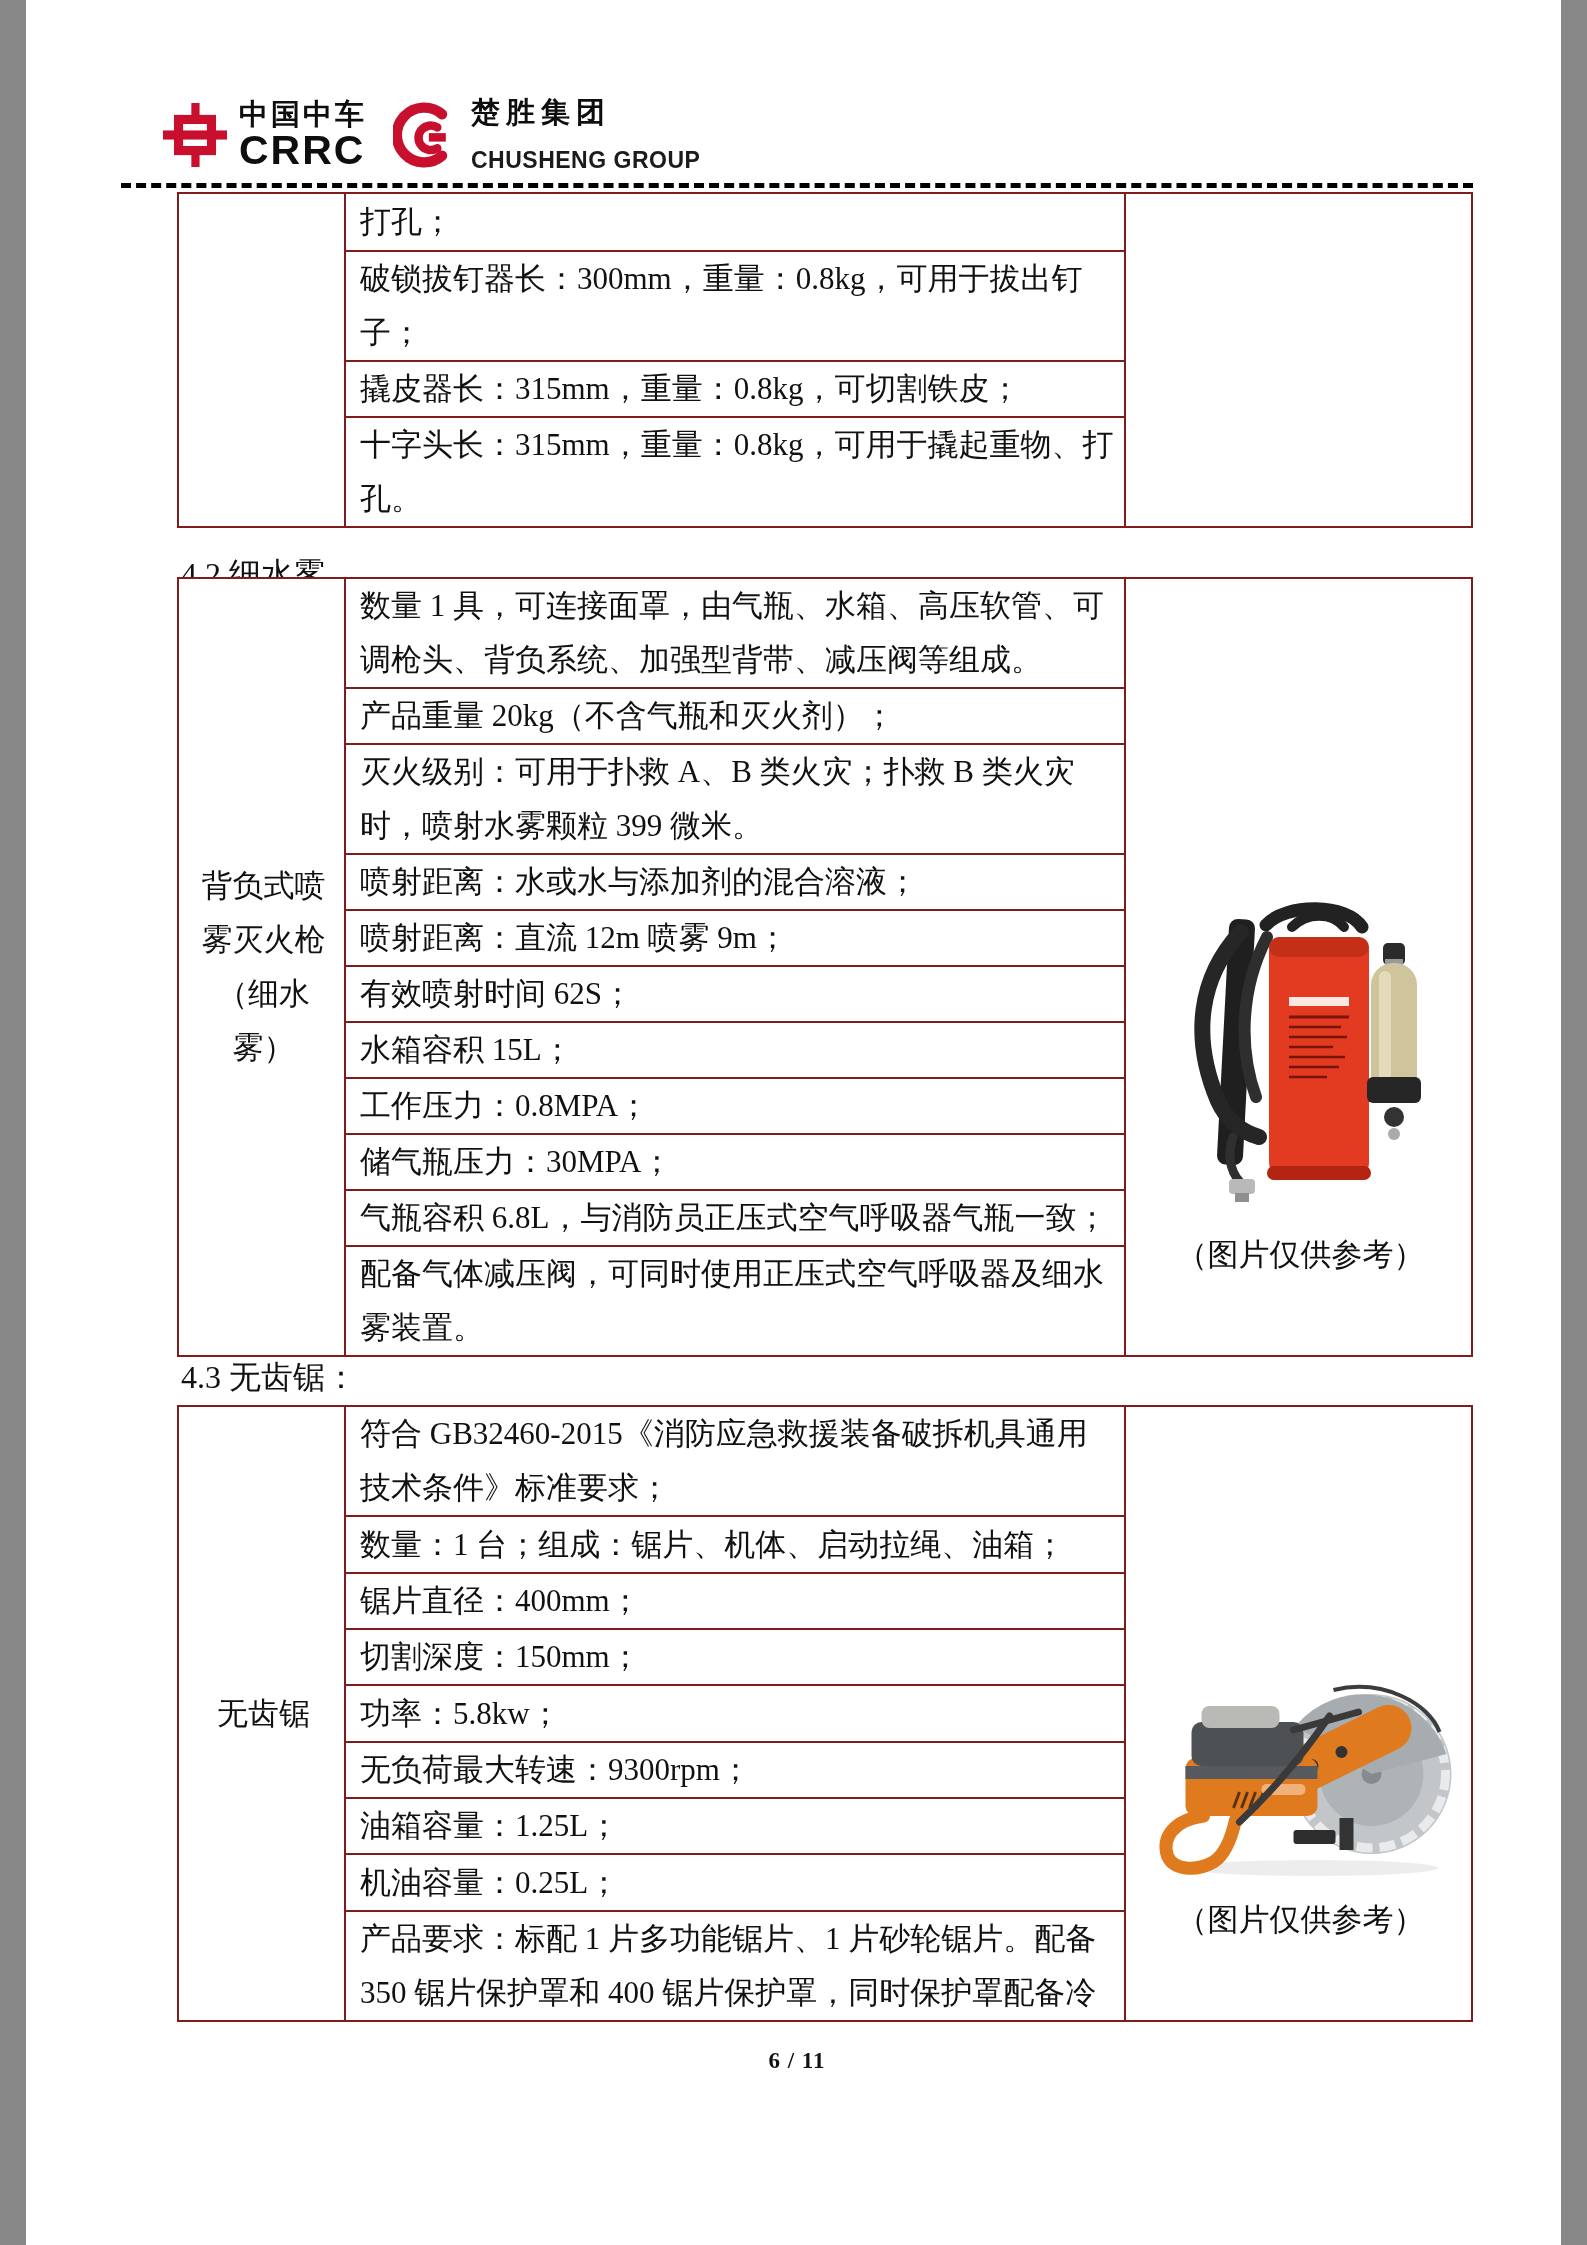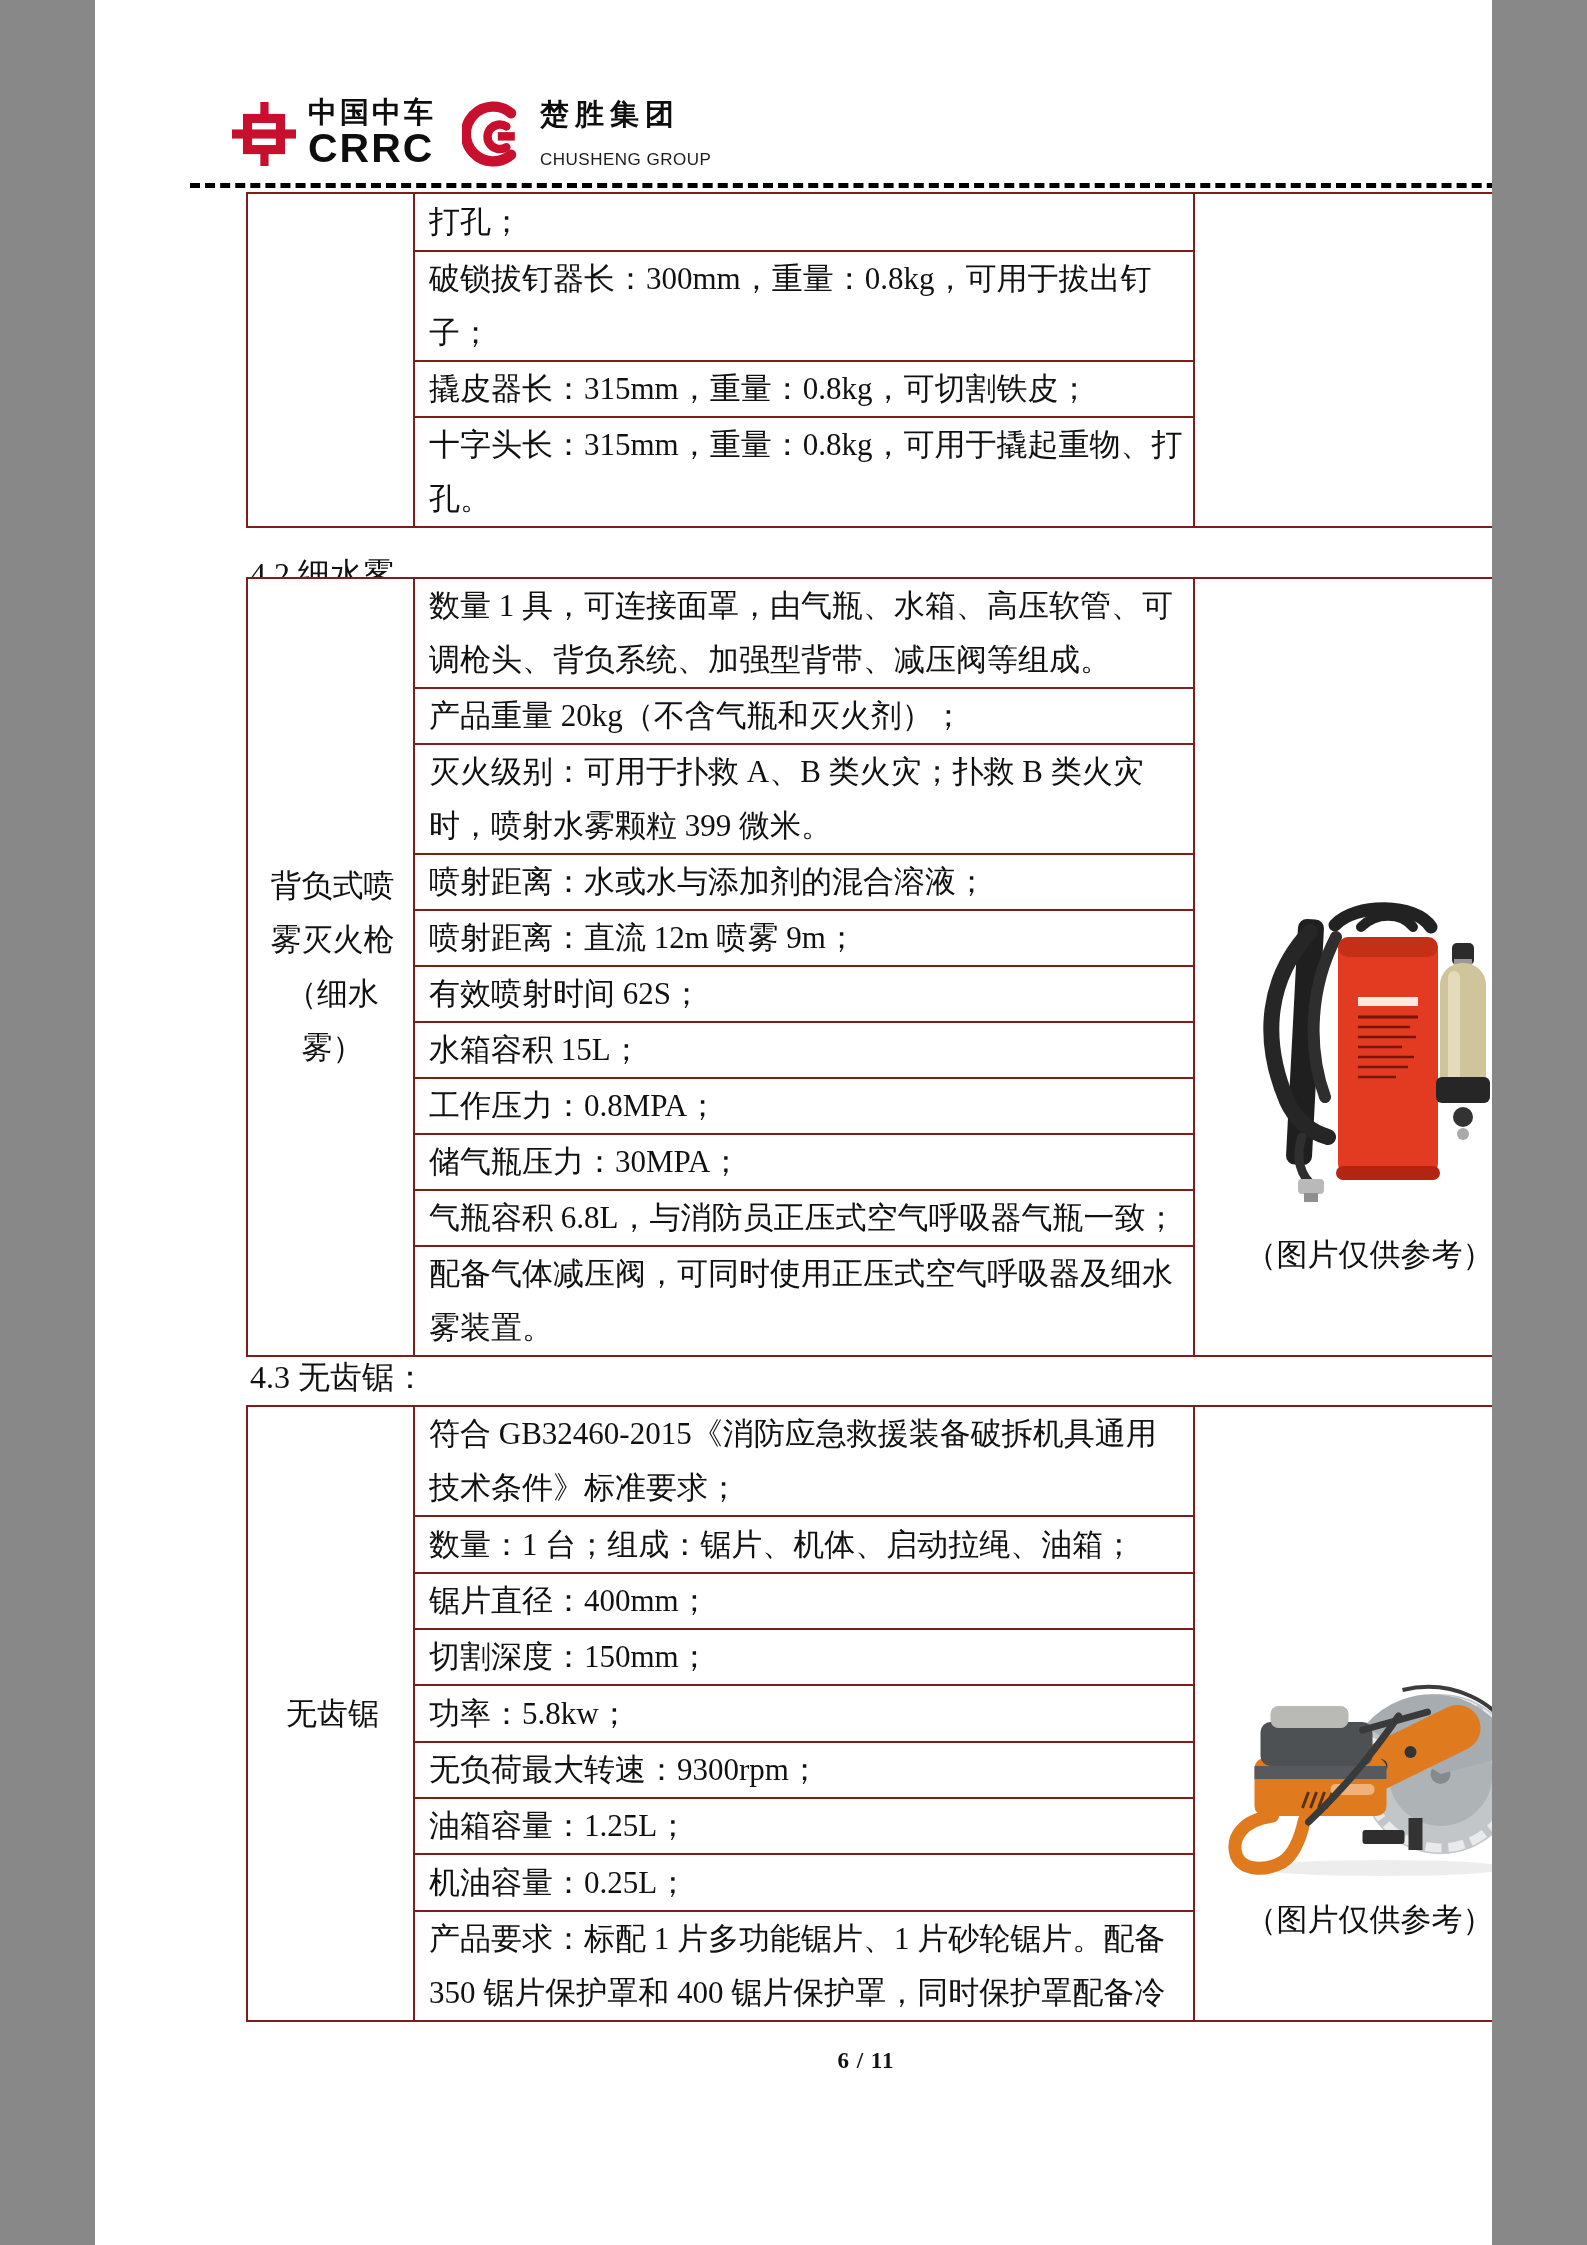--- a/index.html
+++ b/index.html
@@ -1,33 +1,33 @@
 <!DOCTYPE html>
 <html><head>
 <meta charset="utf-8">
 <style>
   * { box-sizing: border-box; margin: 0; padding: 0; }
   html,body { background:#888; }
   .page {
     position: relative;
-    width: 1397px; height: 2245px;
+    width: 1535px; height: 2245px;
     margin: 0 auto;
     background: #ffffff;
     font-family: "Liberation Serif", "DejaVu Serif", serif;
     color: #111;
     overflow: hidden;
   }
   
   .hdr { position: absolute; top: 98px; left: 137px; display: flex; align-items: center; gap: 26px; }
   .logo-block { display: flex; align-items: center; gap: 12px; }
   .logo-txt { display: flex; flex-direction: column; line-height: 1; }
   .crrc-cn { font-family: "Liberation Sans", sans-serif; font-weight: bold; font-size: 29px; letter-spacing: 3px; color: #0e0e0e; }
   .crrc-en { font-family: Liberation Sans, sans-serif; font-weight: bold; font-size: 41px; letter-spacing: 2px; color: #0e0e0e; margin-top: 1px; }
   .cs-cn   { font-family: "Liberation Sans", sans-serif; font-weight: bold; font-size: 29px; letter-spacing: 6px; color: #0e0e0e; }
-  .cs-en   { font-family: "Liberation Sans", sans-serif; font-weight: normal; font-size: 17px; letter-spacing: 0.5px; color: #1b1b1b; margin-top: 22px; }
+  .cs-en   { font-family: "Liberation Sans", sans-serif; font-weight: bold; font-size: 23px; letter-spacing: 0.5px; color: #1b1b1b; margin-top: 22px; }
   .dashed-rule { position: absolute; top: 183px; left: 95px; width: 1352px; border-top: 5px dashed #000; }
 
   
   .sec-title { position: absolute; left: 155px; font-size: 32px; line-height: 46px; color: #111; }
   .footer { position: absolute; left: 95px; width: 1352px; top: 2048px; text-align: center;
             font-size: 23px; font-weight: bold; letter-spacing: 1px; color: #111; }
 
   
   table.spec { position: absolute; left: 151px; border-collapse: collapse; table-layout: fixed; width: 1294px; background: #fff; }
   table.spec td { border: 2px solid #7f1d1d; font-size: 31px; line-height: 54px;

